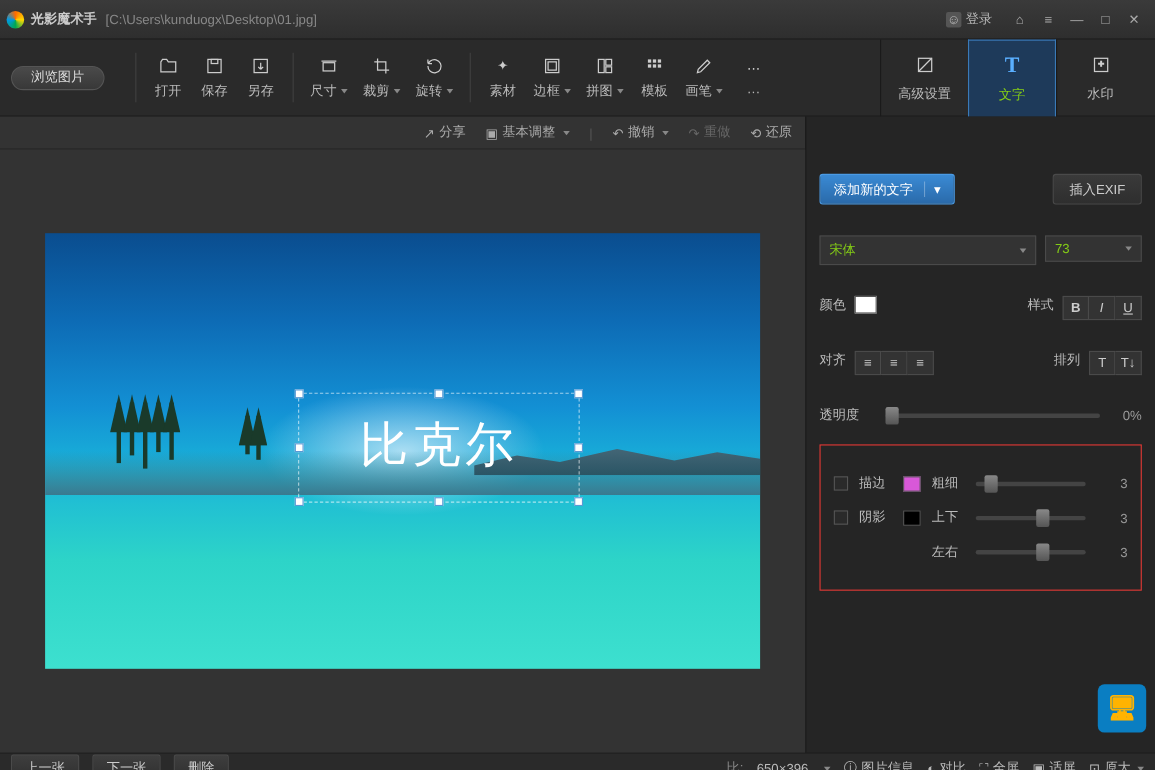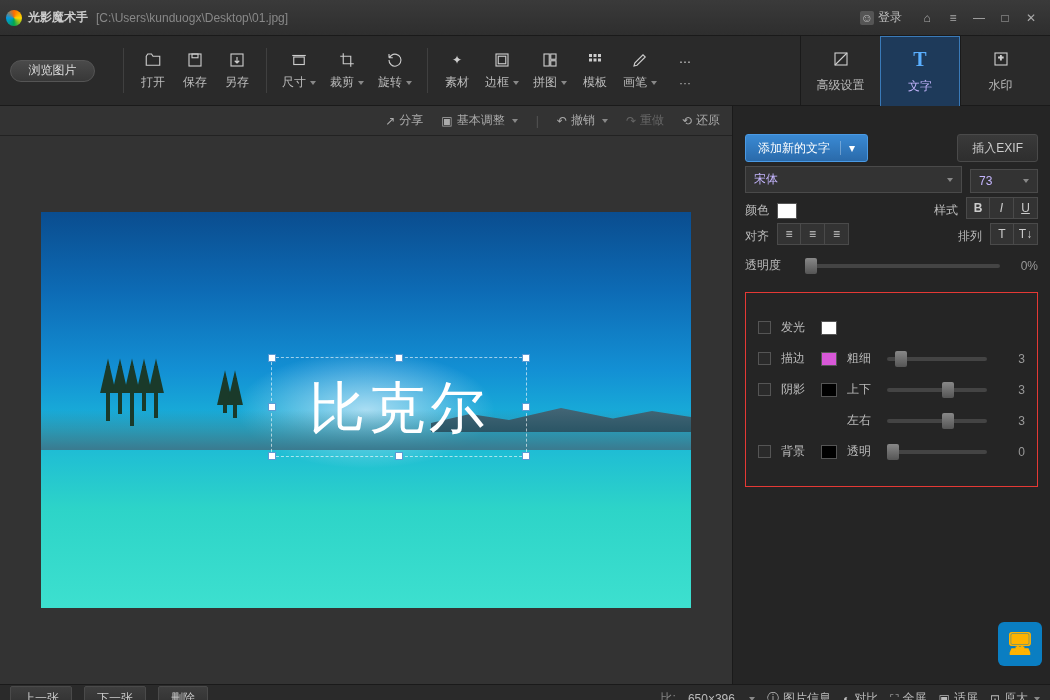--- a/index.html
+++ b/index.html
@@ -16,53 +16,53 @@
 .browse-btn{width:85px;height:22px;background:linear-gradient(#4a4a4a,#383838);border:1px solid #555;border-radius:17px;color:#ddd;display:flex;align-items:center;justify-content:center;margin-right:20px;cursor:pointer}
 .tool-sep{width:1px;height:45px;background:#404040;margin:0 8px}
 .tool-btn{width:42px;height:55px;display:flex;flex-direction:column;align-items:center;justify-content:center;color:#bbb;cursor:pointer;gap:4px}
 .tool-btn.with-arrow{width:48px}
 .tool-icon{width:20px;height:20px;display:flex;align-items:center;justify-content:center;color:#ccc}
 .tool-label{font-size:12px;display:flex;align-items:center;gap:2px}
 .tri-down{width:0;height:0;border-left:3px solid transparent;border-right:3px solid transparent;border-top:4px solid #888;display:inline-block;margin-left:2px}
 .right-tabs{margin-left:auto;display:flex;height:70px}
 .rtab{width:80px;display:flex;flex-direction:column;align-items:center;justify-content:center;color:#bbb;cursor:pointer;gap:6px;border-left:1px solid #1a1a1a}
 .rtab.active{background:#1e3a5a;border:1px solid #3a7ab8;border-bottom:none}
-.rtab.active .rtab-label{color:#c4b5fd}
+.rtab.active .rtab-label{color:#84cc16}
 .rtab-icon{width:24px;height:24px;display:flex;align-items:center;justify-content:center;font-size:20px}
 .content-row{display:flex;height:calc(700px - 24px - 70px - 28px)}
 .canvas-area{flex:1;background:#333;display:flex;flex-direction:column}
 .canvas-toolbar{height:30px;display:flex;align-items:center;justify-content:flex-end;padding:0 12px;gap:18px;color:#aaa;border-bottom:1px solid #222}
 .ct-item{display:flex;align-items:center;gap:4px;cursor:pointer}
 .ct-item .tri-down{margin-left:3px}
 .canvas-wrap{flex:1;display:flex;align-items:center;justify-content:center;position:relative;background:#333}
 .photo{width:650px;height:396px;background:linear-gradient(180deg,#0a4d8f 0%,#0d6bb5 20%,#1390d4 40%,#1ab5d9 55%,#2dd4c8 75%,#3de0cf 100%);position:relative;overflow:hidden}
 .sky-glow{position:absolute;left:30%;top:35%;width:40%;height:30%;background:radial-gradient(ellipse,#e8f4ff 0%,transparent 70%);opacity:.7}
 .horizon{position:absolute;top:50%;left:0;right:0;height:40px;background:linear-gradient(180deg,transparent,#3a7a8f)}
 .trees{position:absolute;top:39%;left:10%;display:flex;gap:8px}
 .tree{width:4px;height:55px;background:#1a3a2a;position:relative}
 .tree::before{content:"";position:absolute;top:-8px;left:-6px;width:16px;height:35px;background:#1a3a2a;clip-path:polygon(50% 0,100% 100%,0 100%)}
 .trees2{position:absolute;top:42%;left:28%;display:flex;gap:6px}
 .mtn{position:absolute;top:48%;right:0;width:40%;height:30px;background:linear-gradient(180deg,#4a6a7a,#2a5565);clip-path:polygon(0 70%,15% 40%,30% 60%,50% 20%,70% 55%,85% 30%,100% 50%,100% 100%,0 100%)}
 .text-box{position:absolute;top:145px;left:230px;width:256px;height:100px;border:1px dashed rgba(255,255,255,.6)}
 .text-box .handle{position:absolute;width:8px;height:8px;background:#fff;border:1px solid #5a9ad4}
 .h-tl{top:-4px;left:-4px}.h-tr{top:-4px;right:-4px}.h-bl{bottom:-4px;left:-4px}.h-br{bottom:-4px;right:-4px}
 .h-tm{top:-4px;left:calc(50% - 4px)}.h-bm{bottom:-4px;left:calc(50% - 4px)}.h-ml{top:calc(50% - 4px);left:-4px}.h-mr{top:calc(50% - 4px);right:-4px}
-.text-content{color:#fff;font-size:56px;font-family:Liberation Sans, sans-serif;text-align:center;line-height:100px;letter-spacing:4px}
+.text-content{color:#fff;font-size:44px;font-family:Liberation Mono, monospace;text-align:center;line-height:100px;letter-spacing:4px}
 .right-panel{width:318px;background:#252525;border-left:1px solid #1a1a1a;padding:8px 12px;overflow-y:auto;color:#bbb}
 .rp-top{height:16px}
-.rp-row{display:flex;align-items:flex-end;gap:8px;margin:4px 0}
+.rp-row{display:flex;align-items:flex-start;gap:8px;margin:28px 0}
 .btn-blue{background:linear-gradient(#3a8ad4,#2a6aaa);border:1px solid #4a9ae4;color:#fff;height:28px;border-radius:3px;padding:0 12px;display:flex;align-items:center;cursor:pointer}
 .btn-blue .split{margin-left:10px;padding-left:8px;border-left:1px solid rgba(255,255,255,.3)}
 .btn-dark{background:linear-gradient(#3a3a3a,#2e2e2e);border:1px solid #4a4a4a;color:#ccc;height:28px;border-radius:3px;padding:0 14px;cursor:pointer;display:flex;align-items:center}
 .link-blue{color:#4a9ae4;cursor:pointer}
 .seg{display:flex}
 .seg .seg-btn{background:#333;border:1px solid #4a4a4a;padding:4px 10px;color:#bbb;cursor:pointer}
 .seg .seg-btn+.seg-btn{border-left:none}
 .seg .seg-btn.active{background:#444}
-.select{background:#333;border:1px solid #4a4a4a;padding:4px 8px;color:#c4b5fd;display:flex;align-items:center;justify-content:space-between;min-width:60px;cursor:pointer}
+.select{background:#333;border:1px solid #4a4a4a;padding:4px 8px;color:#84cc16;display:flex;align-items:center;justify-content:space-between;min-width:60px;cursor:pointer}
 .swatch{width:20px;height:16px;background:#fff;border:1px solid #555;cursor:pointer}
 .icon-btn-group{display:flex;gap:0}
 .ibtn{width:24px;height:22px;background:#333;border:1px solid #4a4a4a;display:flex;align-items:center;justify-content:center;color:#ccc;cursor:pointer}
 .ibtn+.ibtn{border-left:none}
 .slider-row{display:flex;align-items:center;gap:10px;margin:12px 0}
 .slider-label{width:50px}
 .slider-track{flex:1;height:4px;background:#444;position:relative;border-radius:2px}
 .slider-thumb{position:absolute;width:12px;height:16px;background:linear-gradient(#888,#555);border-radius:2px;top:-6px;cursor:pointer}
 .slider-val{width:28px;text-align:right;color:#999}
 .adv-box{border:1px solid #e53935;padding:12px;margin-top:18px}
@@ -322,21 +322,21 @@
       <div style="flex:1"></div>
       <div class="btn-dark">
           <span>插入EXIF</span>
         </div>
     </div>
     <div class="rp-row">
       <div class="select" style="flex:1">
           <span>宋体</span>
           <span class="tri-down"></span>
         </div>
-      <div class="select" style="width:68px">
+      <div class="select" style="width:88px">
           <span>73</span>
           <span class="tri-down"></span>
         </div>
     </div>
     <div class="rp-row">
       <span>颜色</span>
       <div class="swatch"></div>
       <div style="flex:1"></div>
       <span>样式</span>
       <div class="icon-btn-group">
@@ -370,25 +370,20 @@
       <span class="slider-label">透明度</span>
       <div class="slider-track">
           <div class="slider-thumb" style="left:0"></div>
         </div>
       <span class="slider-val">0%</span>
     </div>
 
     <div class="adv-box">
       <div class="adv-row">
         <div class="chk"></div>
-        <span class="lbl">发光</span>
-        <div class="small-swatch" style="background:#fff"></div>
-      </div>
-      <div class="adv-row">
-        <div class="chk"></div>
         <span class="lbl">描边</span>
         <div class="small-swatch" style="background:#d858d8"></div>
         <span class="lbl2">粗细</span>
         <div class="slider-track">
             <div class="slider-thumb" style="left:8%"></div>
           </div>
         <span class="slider-val">3</span>
       </div>
       <div class="adv-row">
         <div class="chk"></div>
@@ -402,30 +397,20 @@
       </div>
       <div class="adv-row">
         <div style="width:13px"></div>
           <span class="lbl"></span>
           <div style="width:16px"></div>
         <span class="lbl2">左右</span>
         <div class="slider-track">
             <div class="slider-thumb" style="left:55%"></div>
           </div>
         <span class="slider-val">3</span>
-      </div>
-      <div class="adv-row">
-        <div class="chk"></div>
-        <span class="lbl">背景</span>
-        <div class="small-swatch" style="background:#000"></div>
-        <span class="lbl2">透明</span>
-        <div class="slider-track">
-            <div class="slider-thumb" style="left:0"></div>
-          </div>
-        <span class="slider-val">0</span>
       </div>
     </div>
   </div>
 </div>
 
 <div class="statusbar">
   <div class="status-btn">上一张</div>
   <div class="status-btn">下一张</div>
   <div class="status-btn">删除</div>
   <div class="spacer"></div>

